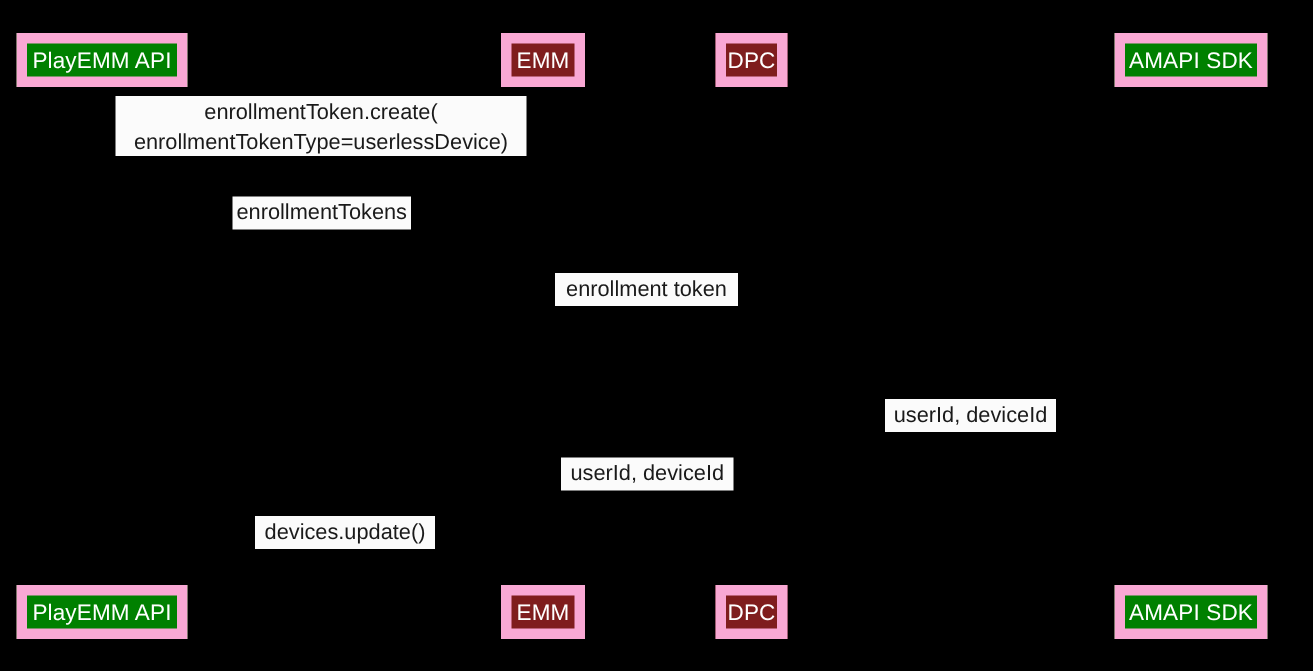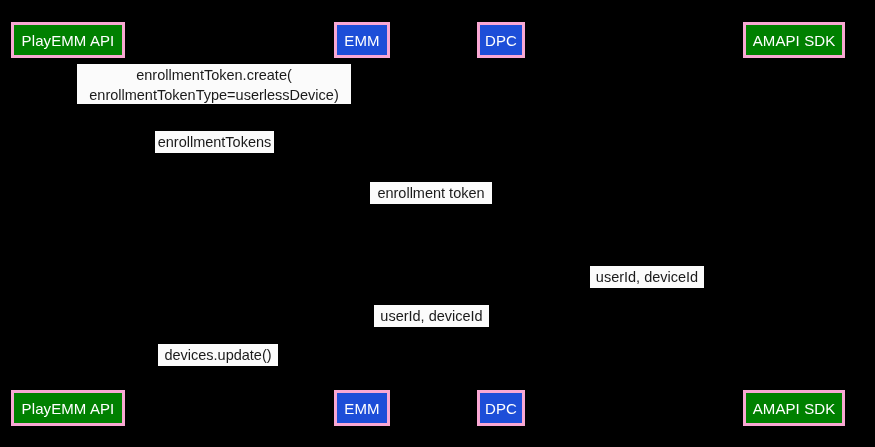--- a/index.html
+++ b/index.html
@@ -26,30 +26,30 @@
     background: #000000;
   }
 
   
   .participant {
     position: absolute;
     box-sizing: border-box;
     display: flex;
     align-items: center;
     justify-content: center;
-    border: 3px solid #f9a8d4;
+    border: 7px solid #f9a8d4;
     color: #FFFFFF;
     font-size: 15px;
     line-height: 1;
     letter-spacing: 0.1px;
     white-space: nowrap;
     user-select: none;
   }
   .participant.green { background: #008000; }
-  .participant.blue  { background: #1d4ed8; }
+  .participant.blue  { background: #7f1d1d; }
 
   
   .lifeline {
     position: absolute;
     width: 1px;
     background: #000000;
   }
 
   
   .arrow-line {
@@ -128,21 +128,21 @@
   <div class="arrow-line" style="left:500px; top:292px; width:293px;"></div>
   <div class="arrow-head left" style="left:500px; top:287px;"></div>
   <div class="msg-label single" style="left:590px; top:266px; width:114px; height:22px;">userId, deviceId</div>
 
   <div class="arrow-line" style="left:361px; top:331px; width:139px;"></div>
   <div class="arrow-head left" style="left:361px; top:326px;"></div>
   <div class="msg-label single" style="left:374px; top:305px; width:115px; height:22px;">userId, deviceId</div>
 
   <div class="arrow-line" style="left:68px; top:370px; width:293px;"></div>
   <div class="arrow-head left" style="left:68px; top:365px;"></div>
-  <div class="msg-label single" style="left:158px; top:344px; width:120px; height:22px;">devices.update()</div>
+  <div class="msg-label single" style="left:170px; top:344px; width:120px; height:22px;">devices.update()</div>
 
   <div class="participant green" style="left:11px; top:390px; width:114px; height:36px;">
     <span>PlayEMM API</span>
   </div>
 
   <div class="participant blue" style="left:334px; top:390px; width:56px; height:36px;">
     <span>EMM</span>
   </div>
 
   <div class="participant blue" style="left:477px; top:390px; width:48px; height:36px;">

